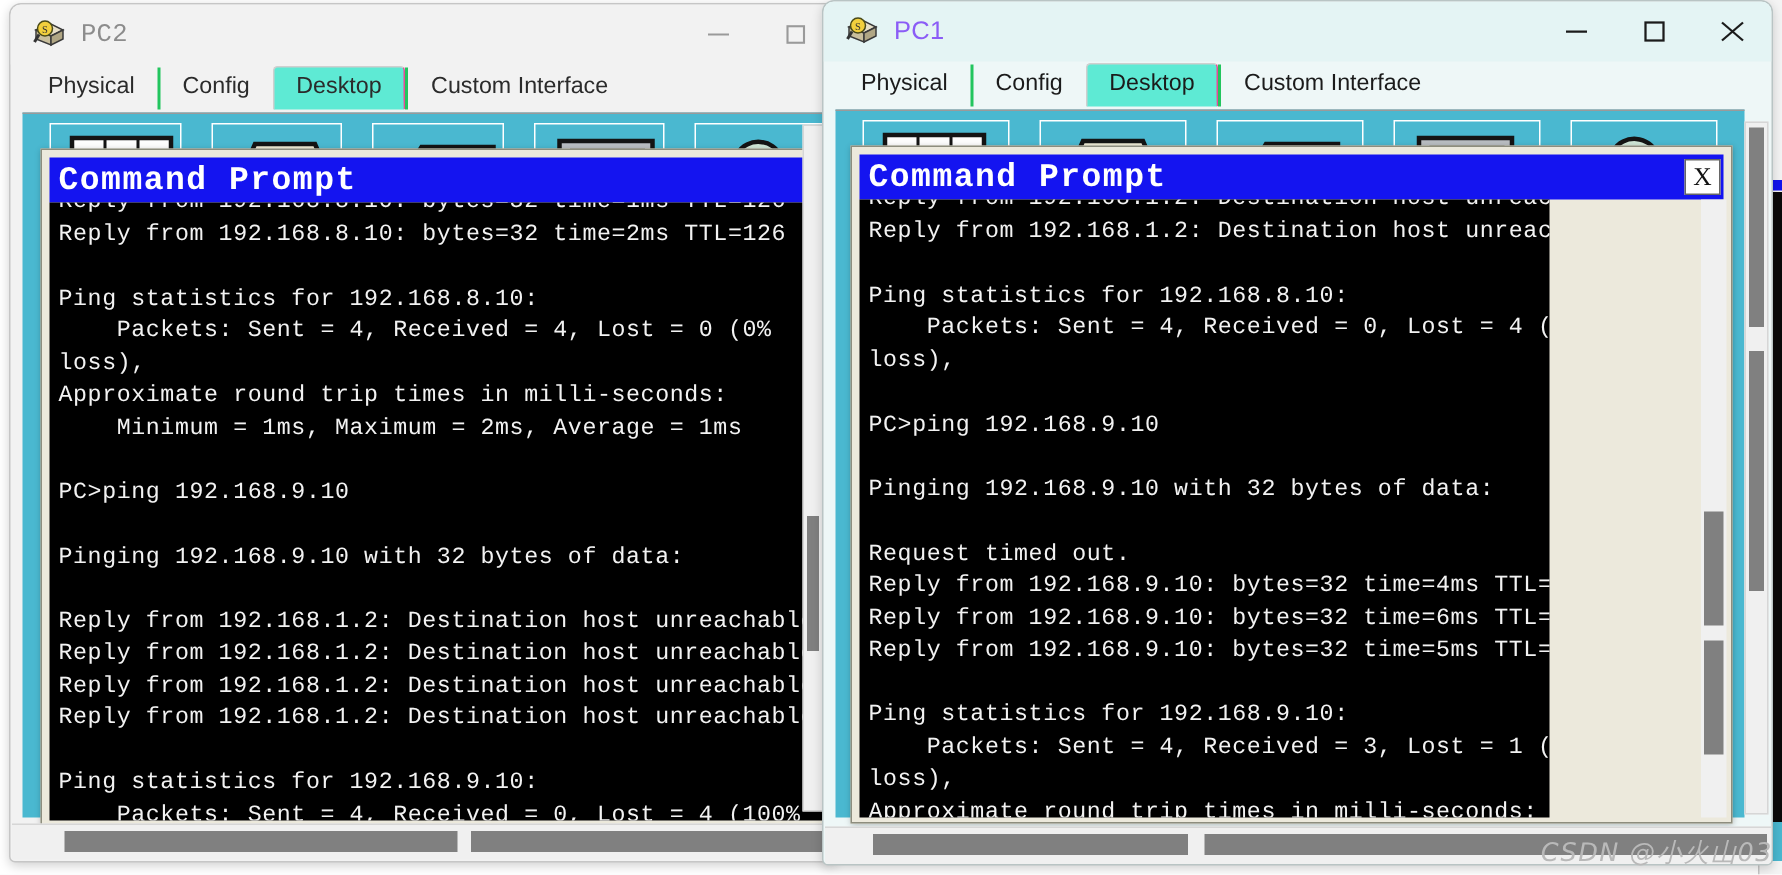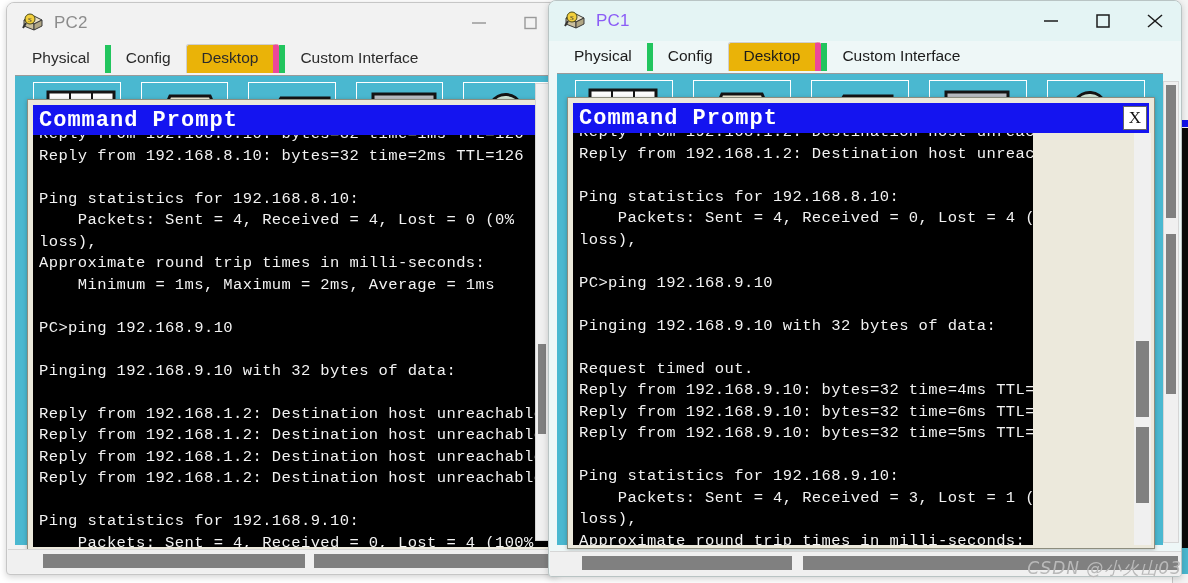--- a/index.html
+++ b/index.html
@@ -77,21 +77,21 @@
     width: 24px; height: 24px;
     position: relative;
     flex: 0 0 auto;
     margin-right: 9px;
   }
   .app-title {
     font-size: 17px;
     color: #8b5cf6;
     letter-spacing: 0.2px;
   }
-  .pt-window.inactive .app-title { color: #8c8c8c; }
+  .pt-window.inactive .app-title { color: #8c8c8c; font-family: Liberation Mono, monospace; }
 
   .win-controls {
     position: absolute;
     right: 0; top: 0;
     height: 40px;
     display: flex;
     align-items: center;
   }
   .win-btn {
     width: 52px; height: 40px;
@@ -111,30 +111,30 @@
     height: 30px;
     padding-left: 10px;
     box-sizing: border-box;
     position: relative;
   }
   .tab {
     font-size: 15.5px;
     color: #1b1b1b;
     padding: 3px 15px 5px 15px;
     box-sizing: border-box;
-    border-left: 6px solid #22c55e;
+    border-left: 2px solid #22c55e;
     line-height: 20px;
     white-space: nowrap;
     background: transparent;
   }
   .tab:first-child { border-left: none; margin-top: 40px; }
   .tab.selected {
-    background: #eab308;
+    background: #5eead4;
     border-left: 1px solid #cfcfcf;
-    border-right: 6px solid #ec4899;
+    border-right: 1px solid #ec4899;
     border-top: 1px solid #cfcfcf;
     border-radius: 3px 3px 0 0;
   }
   .pt-window.inactive .tab { color: #2b2b2b; }
 
   
   .desktop {
     position: relative;
     background: #4ab8d0;
     border-top: 1px solid #9a9a9a;

